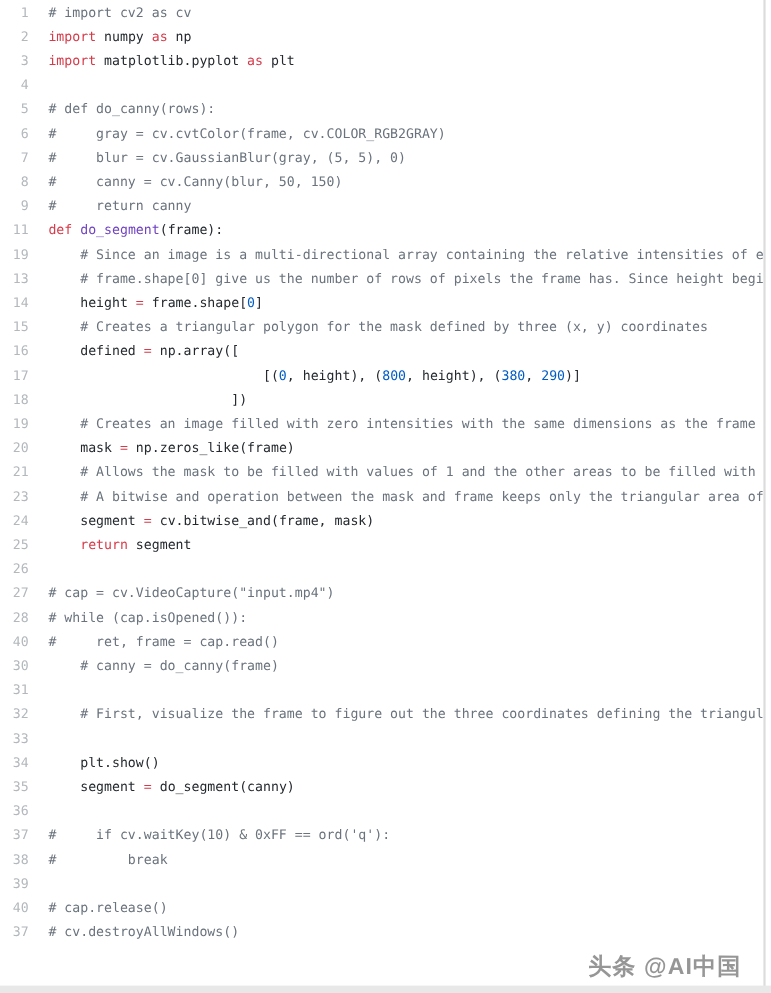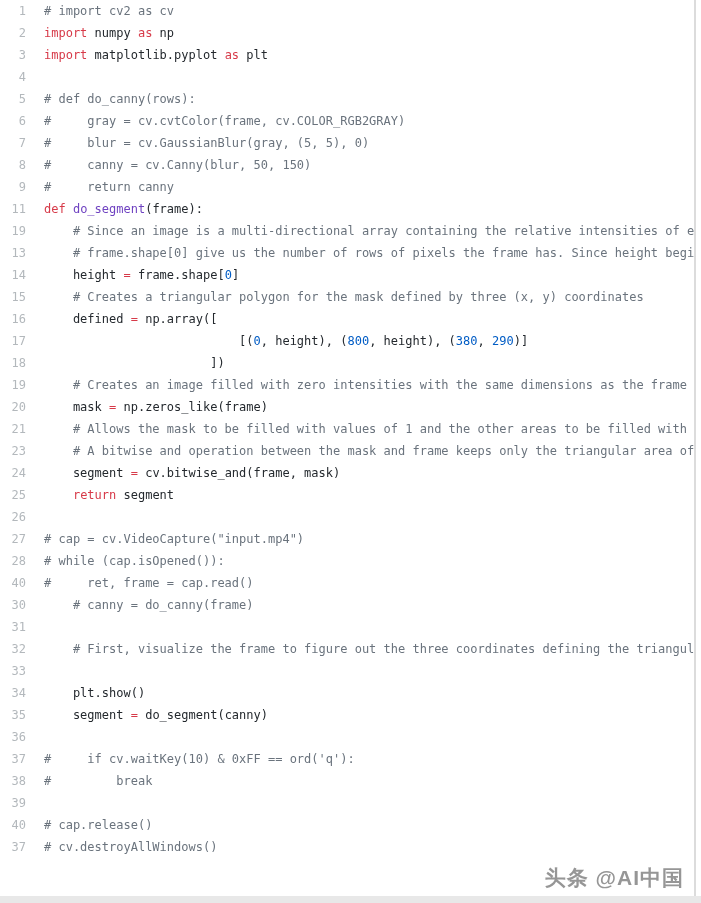--- a/index.html
+++ b/index.html
@@ -48,21 +48,21 @@
     user-select: none;
   }
   .lc { padding-left: 18px; text-align: right; }
   .lc .k { color: var(--kw); }
   .lc .f { color: var(--fn); margin-top: 28px; }
   .lc .n { color: var(--num); }
   .lc .c { color: var(--cm); }
   .lc .d { color: var(--df); }
   .watermark {
     position: absolute;
-    right: 17px;
+    right: 27px;
     bottom: 11px;
     font-weight: bold;
     font-size: 21px;
     letter-spacing: 1px;
     color: var(--wm);
     text-shadow: 2px 2px 0 rgba(255,255,255,0.95);
     font-family: "Liberation Sans", sans-serif;
   }
   .bottom-bar {
     position: absolute;

